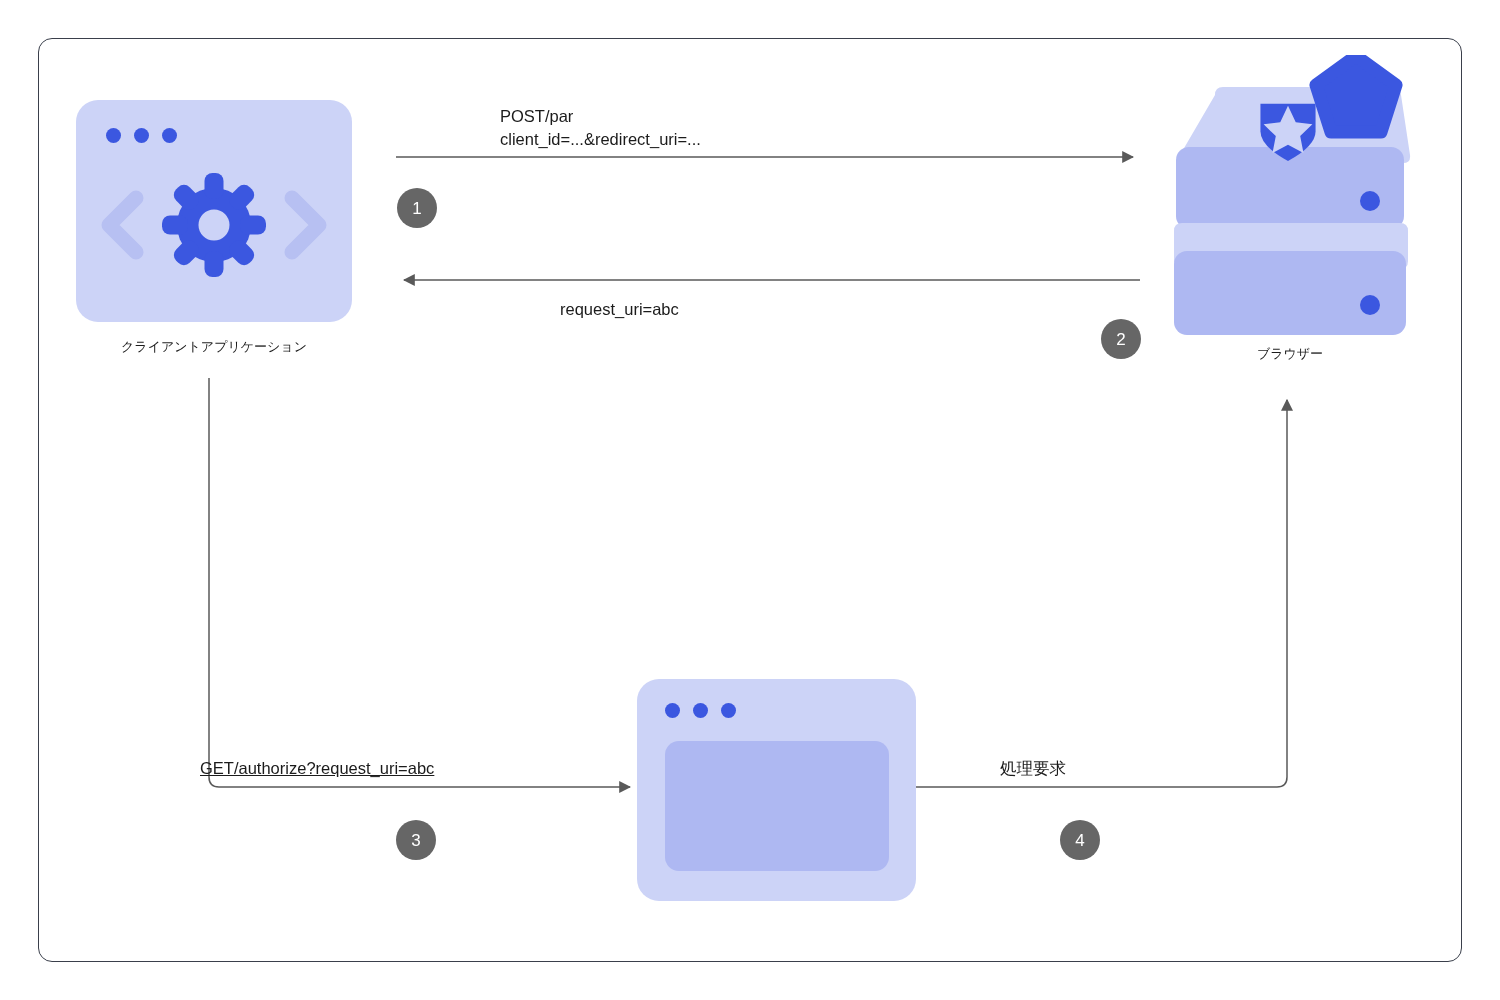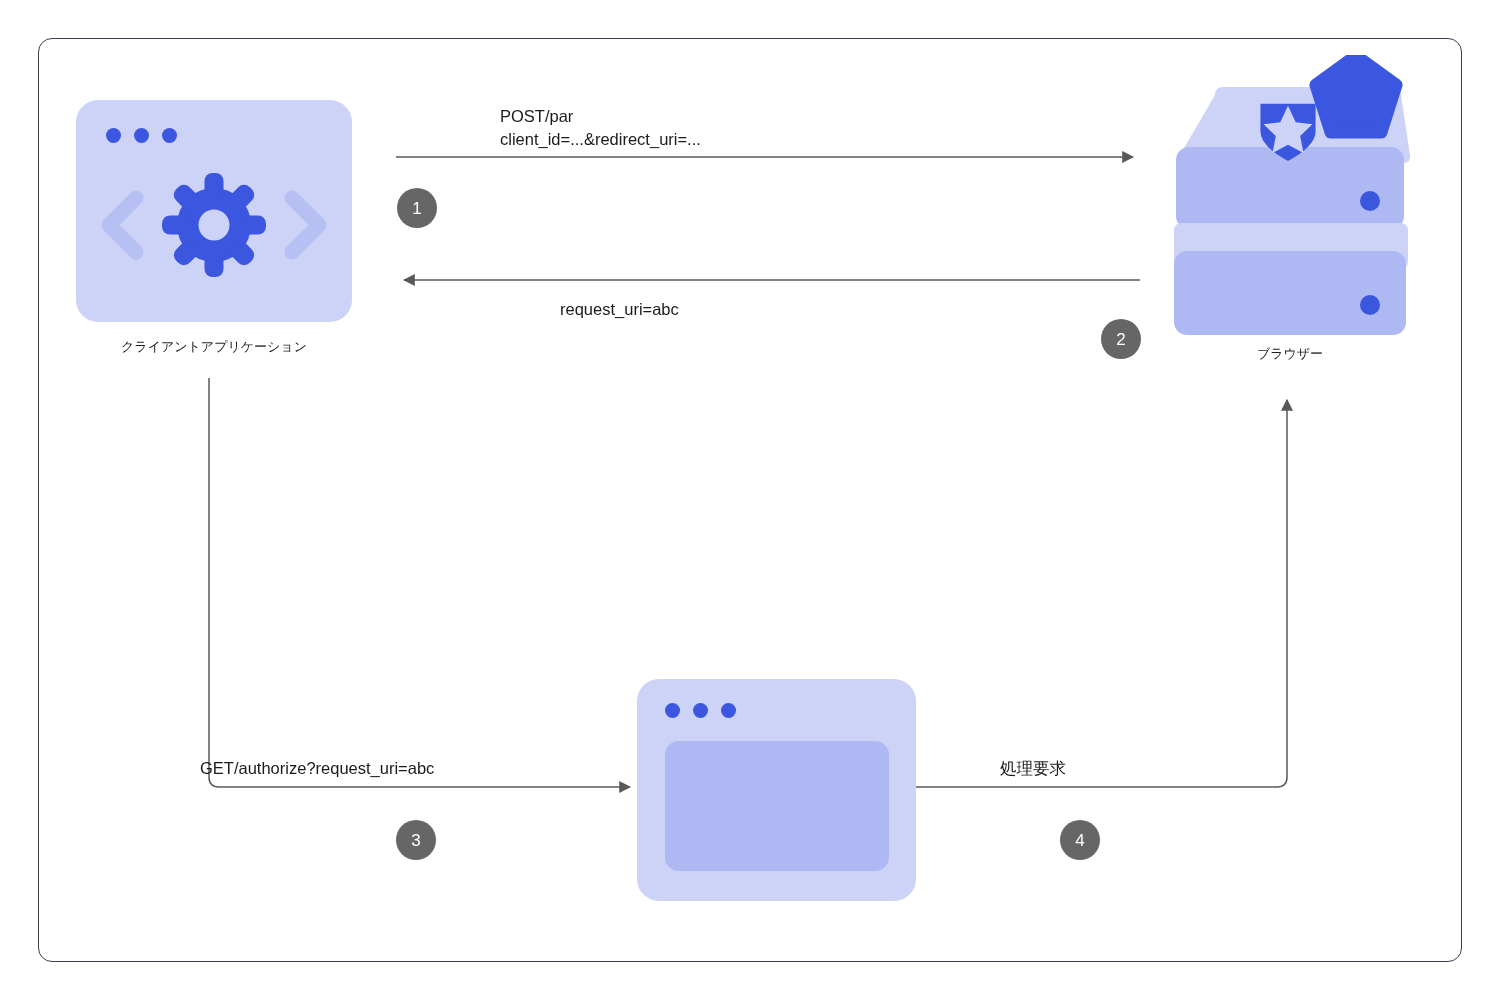--- a/index.html
+++ b/index.html
@@ -210,21 +210,21 @@
       <i></i>
     </div>
     <div class="win-screen" style="left:28px; top:62px; width:224px; height:130px;"></div>
   </div>
 
   <div class="edge-label" style="left:500px; top:105px; width:560px;">POST/par
 client_id=...&amp;redirect_uri=...</div>
 
   <div class="edge-label" style="left:560px; top:298px; width:440px;">request_uri=abc</div>
 
-  <div class="edge-label" style="left:200px; top:757px; width:440px;">GET/authorize?request_uri=abc</div>
+  <div class="edge-label" style="left:200px; top:757px; width:440px;text-decoration:underline;">GET/authorize?request_uri=abc</div>
 
   <div class="edge-label" style="left:1000px; top:757px; width:240px;">処理要求</div>
 
   <div class="step-badge" style="left:397px; top:188px;">1</div>
 
   <div class="step-badge" style="left:1101px; top:319px;">2</div>
 
   <div class="step-badge" style="left:396px; top:820px;">3</div>
 
   <div class="step-badge" style="left:1060px; top:820px;">4</div>

